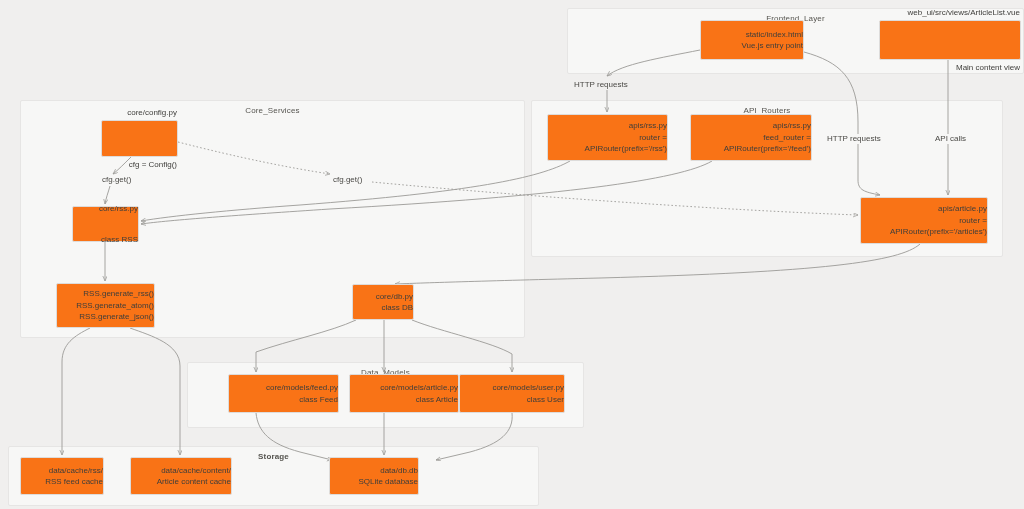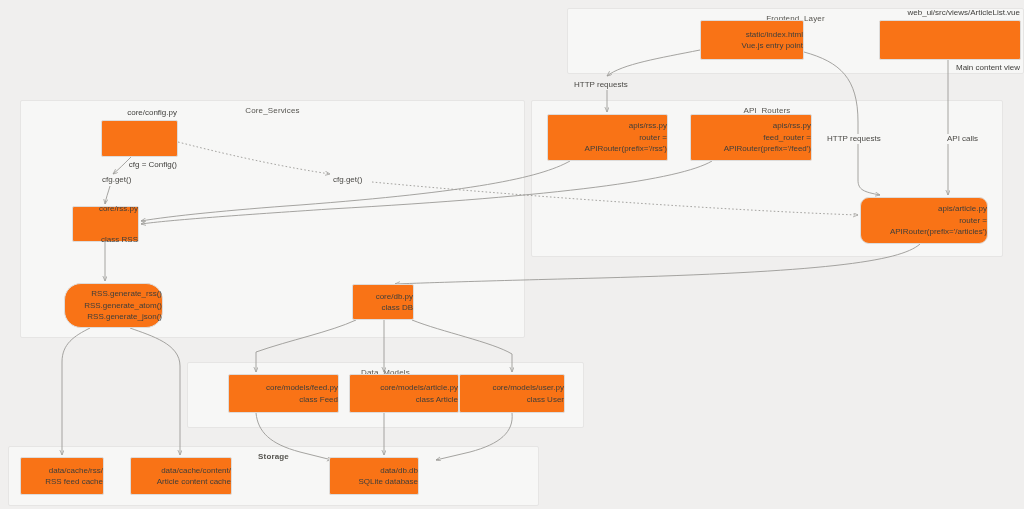--- a/index.html
+++ b/index.html
@@ -152,40 +152,40 @@
         <span class="ln">Main content view</span>
       </div>
       <div class="node" style="left: 101px; top: 120px; width: 77px; height: 37px; gap: 40px;">
         <span class="ln">core/config.py</span>
         <span class="ln">cfg = Config()</span>
       </div>
       <div class="node" style="left: 72px; top: 206px; width: 67px; height: 36px; gap: 20px;">
         <span class="ln">core/rss.py</span>
         <span class="ln">class RSS</span>
       </div>
-      <div class="node" style="left: 64px; top: 283px; width: 99px; height: 45px; border-radius: 17px;">
+      <div class="node" style="left: 56px; top: 283px; width: 99px; height: 45px;">
         <span class="ln">RSS.generate_rss()</span>
         <span class="ln">RSS.generate_atom()</span>
         <span class="ln">RSS.generate_json()</span>
       </div>
       <div class="node" style="left: 352px; top: 284px; width: 62px; height: 36px;">
         <span class="ln">core/db.py</span>
         <span class="ln">class DB</span>
       </div>
       <div class="node" style="left: 547px; top: 114px; width: 121px; height: 47px;">
         <span class="ln">apis/rss.py</span>
         <span class="ln">router =</span>
         <span class="ln">APIRouter(prefix='/rss')</span>
       </div>
       <div class="node" style="left: 690px; top: 114px; width: 122px; height: 47px;">
         <span class="ln">apis/rss.py</span>
         <span class="ln">feed_router =</span>
         <span class="ln">APIRouter(prefix='/feed')</span>
       </div>
-      <div class="node" style="left: 860px; top: 197px; width: 128px; height: 47px; border-radius: 9px;">
+      <div class="node" style="left: 860px; top: 197px; width: 128px; height: 47px;">
         <span class="ln">apis/article.py</span>
         <span class="ln">router =</span>
         <span class="ln">APIRouter(prefix='/articles')</span>
       </div>
       <div class="node" style="left: 199px; top: 374px; width: 111px; height: 39px; margin-left: 29px;">
         <span class="ln">core/models/feed.py</span>
         <span class="ln">class Feed</span>
       </div>
       <div class="node" style="left: 330px; top: 374px; width: 110px; height: 39px; margin-left: 19px;">
         <span class="ln">core/models/article.py</span>
@@ -207,16 +207,16 @@
         <span class="ln">data/db.db</span>
         <span class="ln">SQLite database</span>
       </div>
     </div>
 
   <div id="edge-labels">
       <div class="edge-label on-page" style="left: 573px; top: 80px;">HTTP requests</div>
       <div class="edge-label" style="left: 101px; top: 175px;">cfg.get()</div>
       <div class="edge-label" style="left: 332px; top: 175px;">cfg.get()</div>
       <div class="edge-label" style="left: 826px; top: 134px;">HTTP requests</div>
-      <div class="edge-label" style="left: 934px; top: 134px; margin-left: 12px;">API calls</div>
+      <div class="edge-label" style="left: 934px; top: 134px;">API calls</div>
     </div>
 
 </div>
 
 </body></html>

